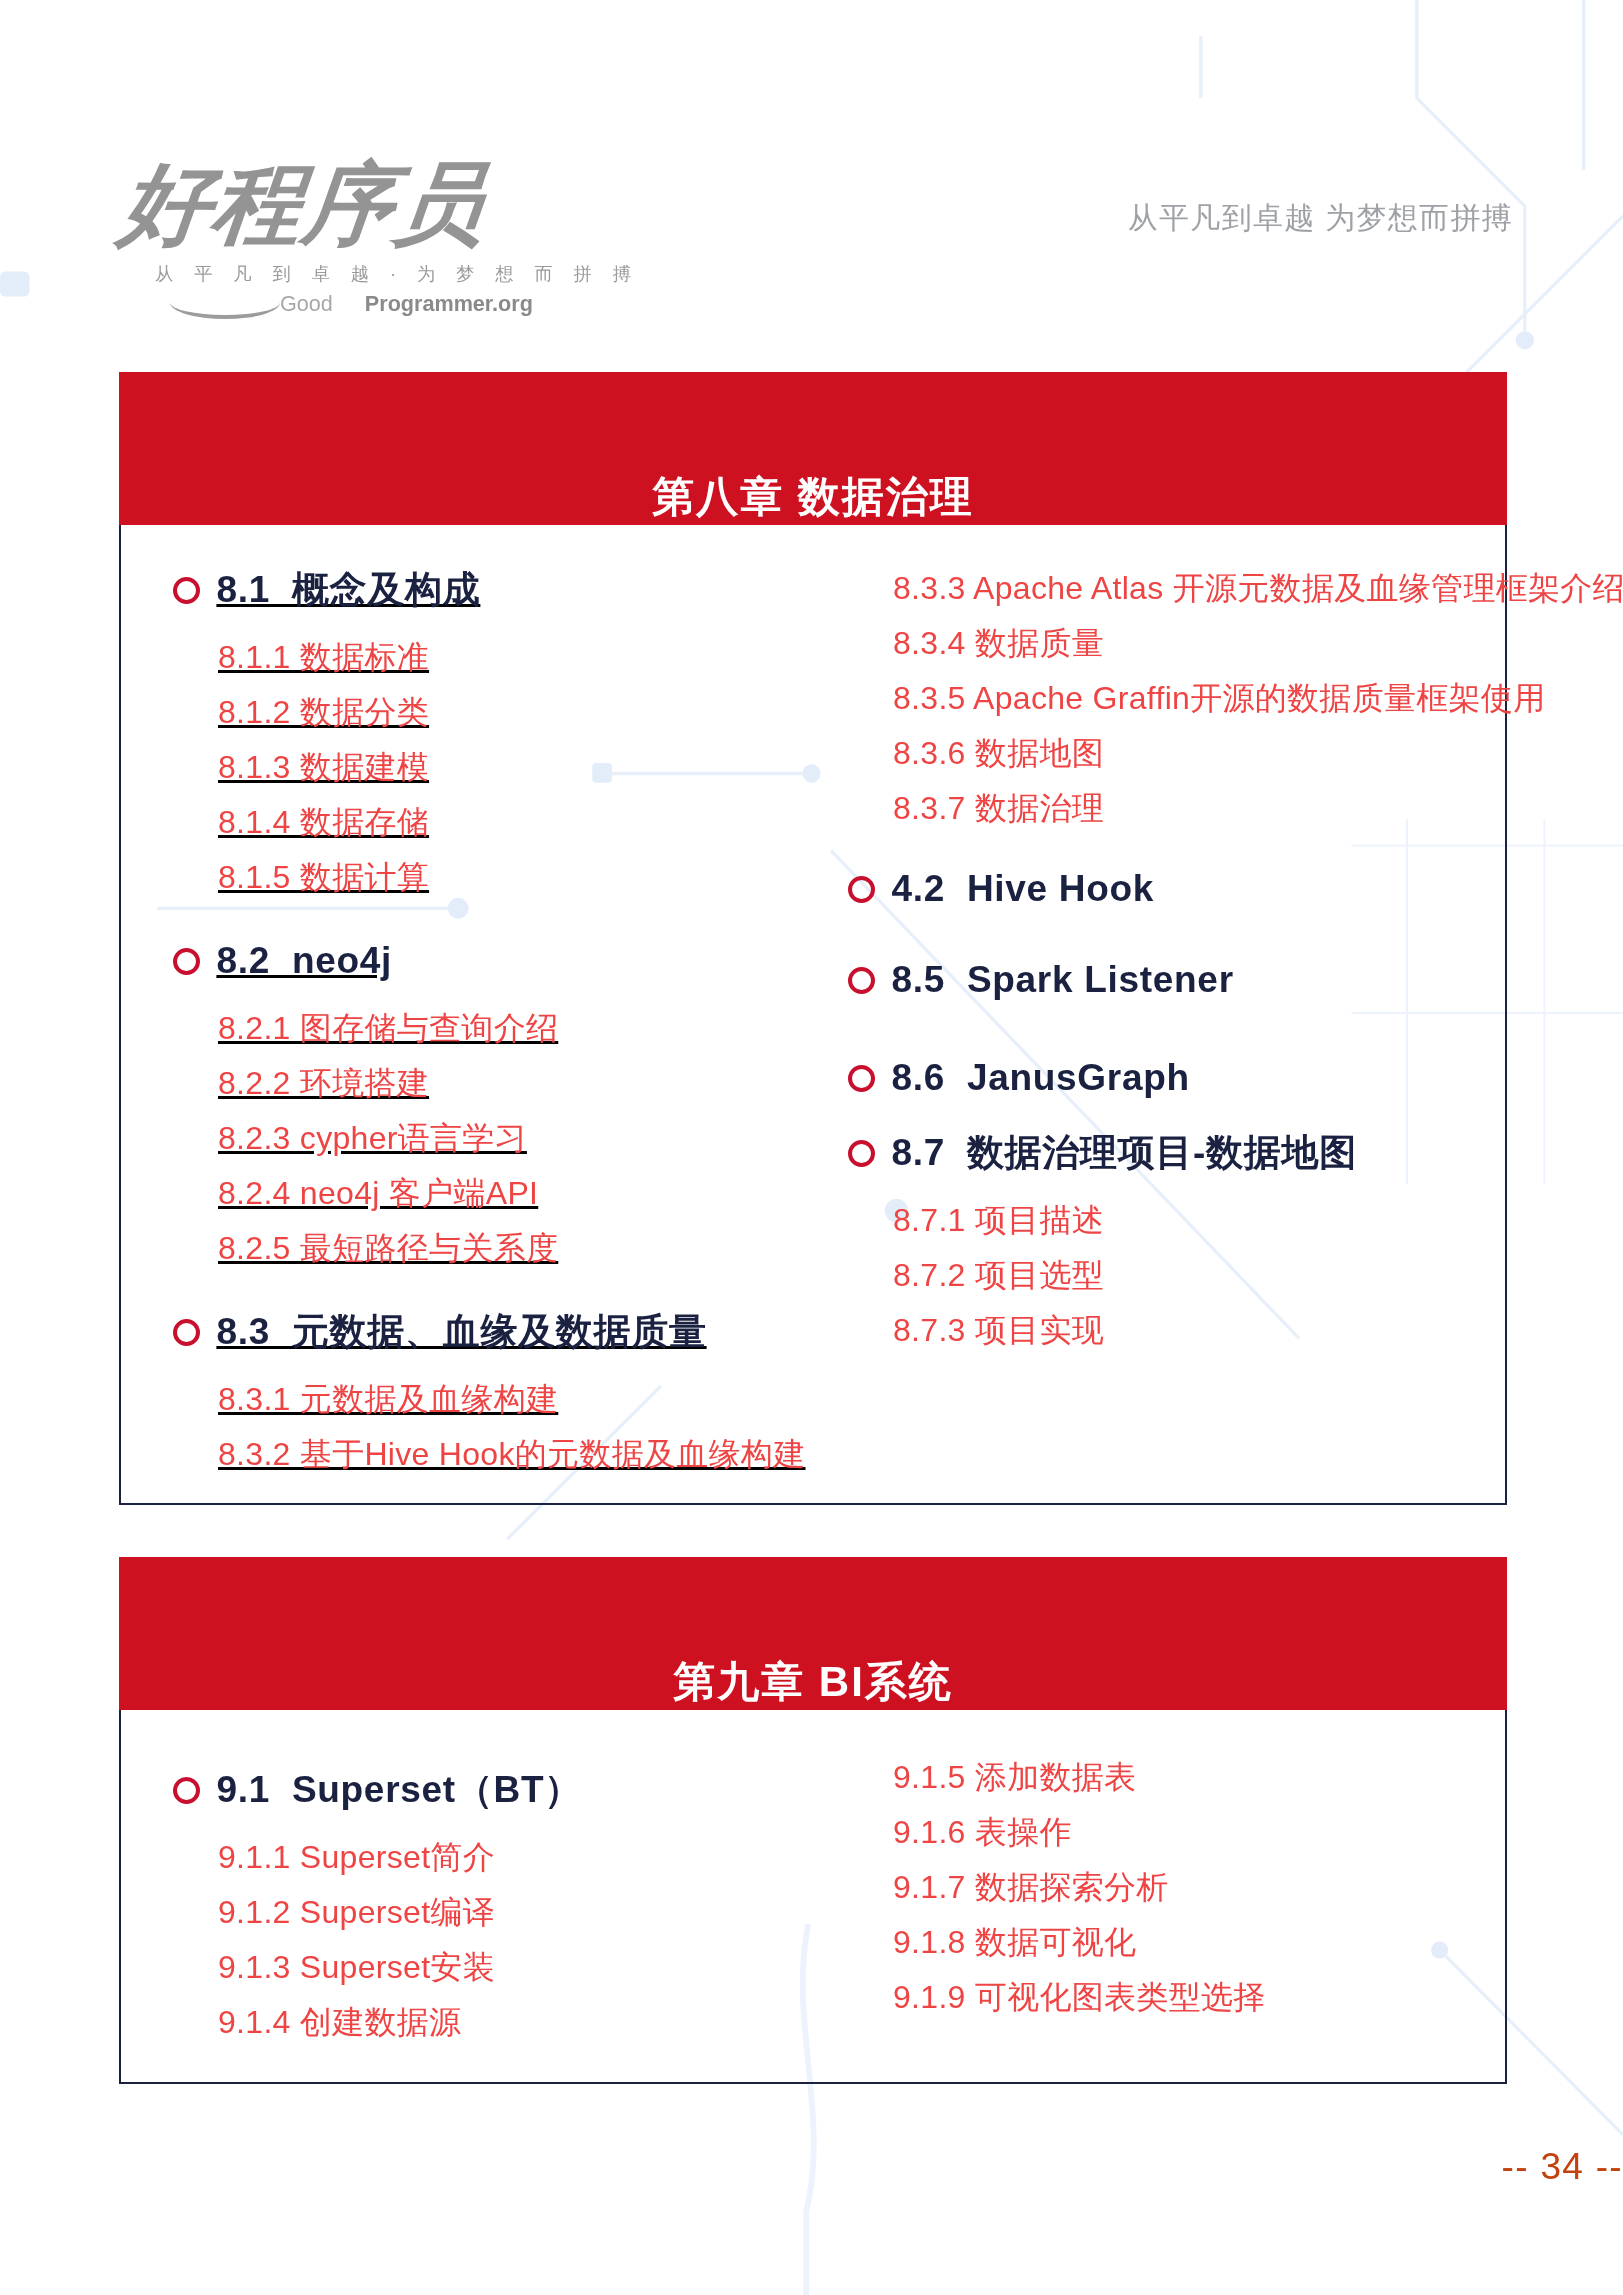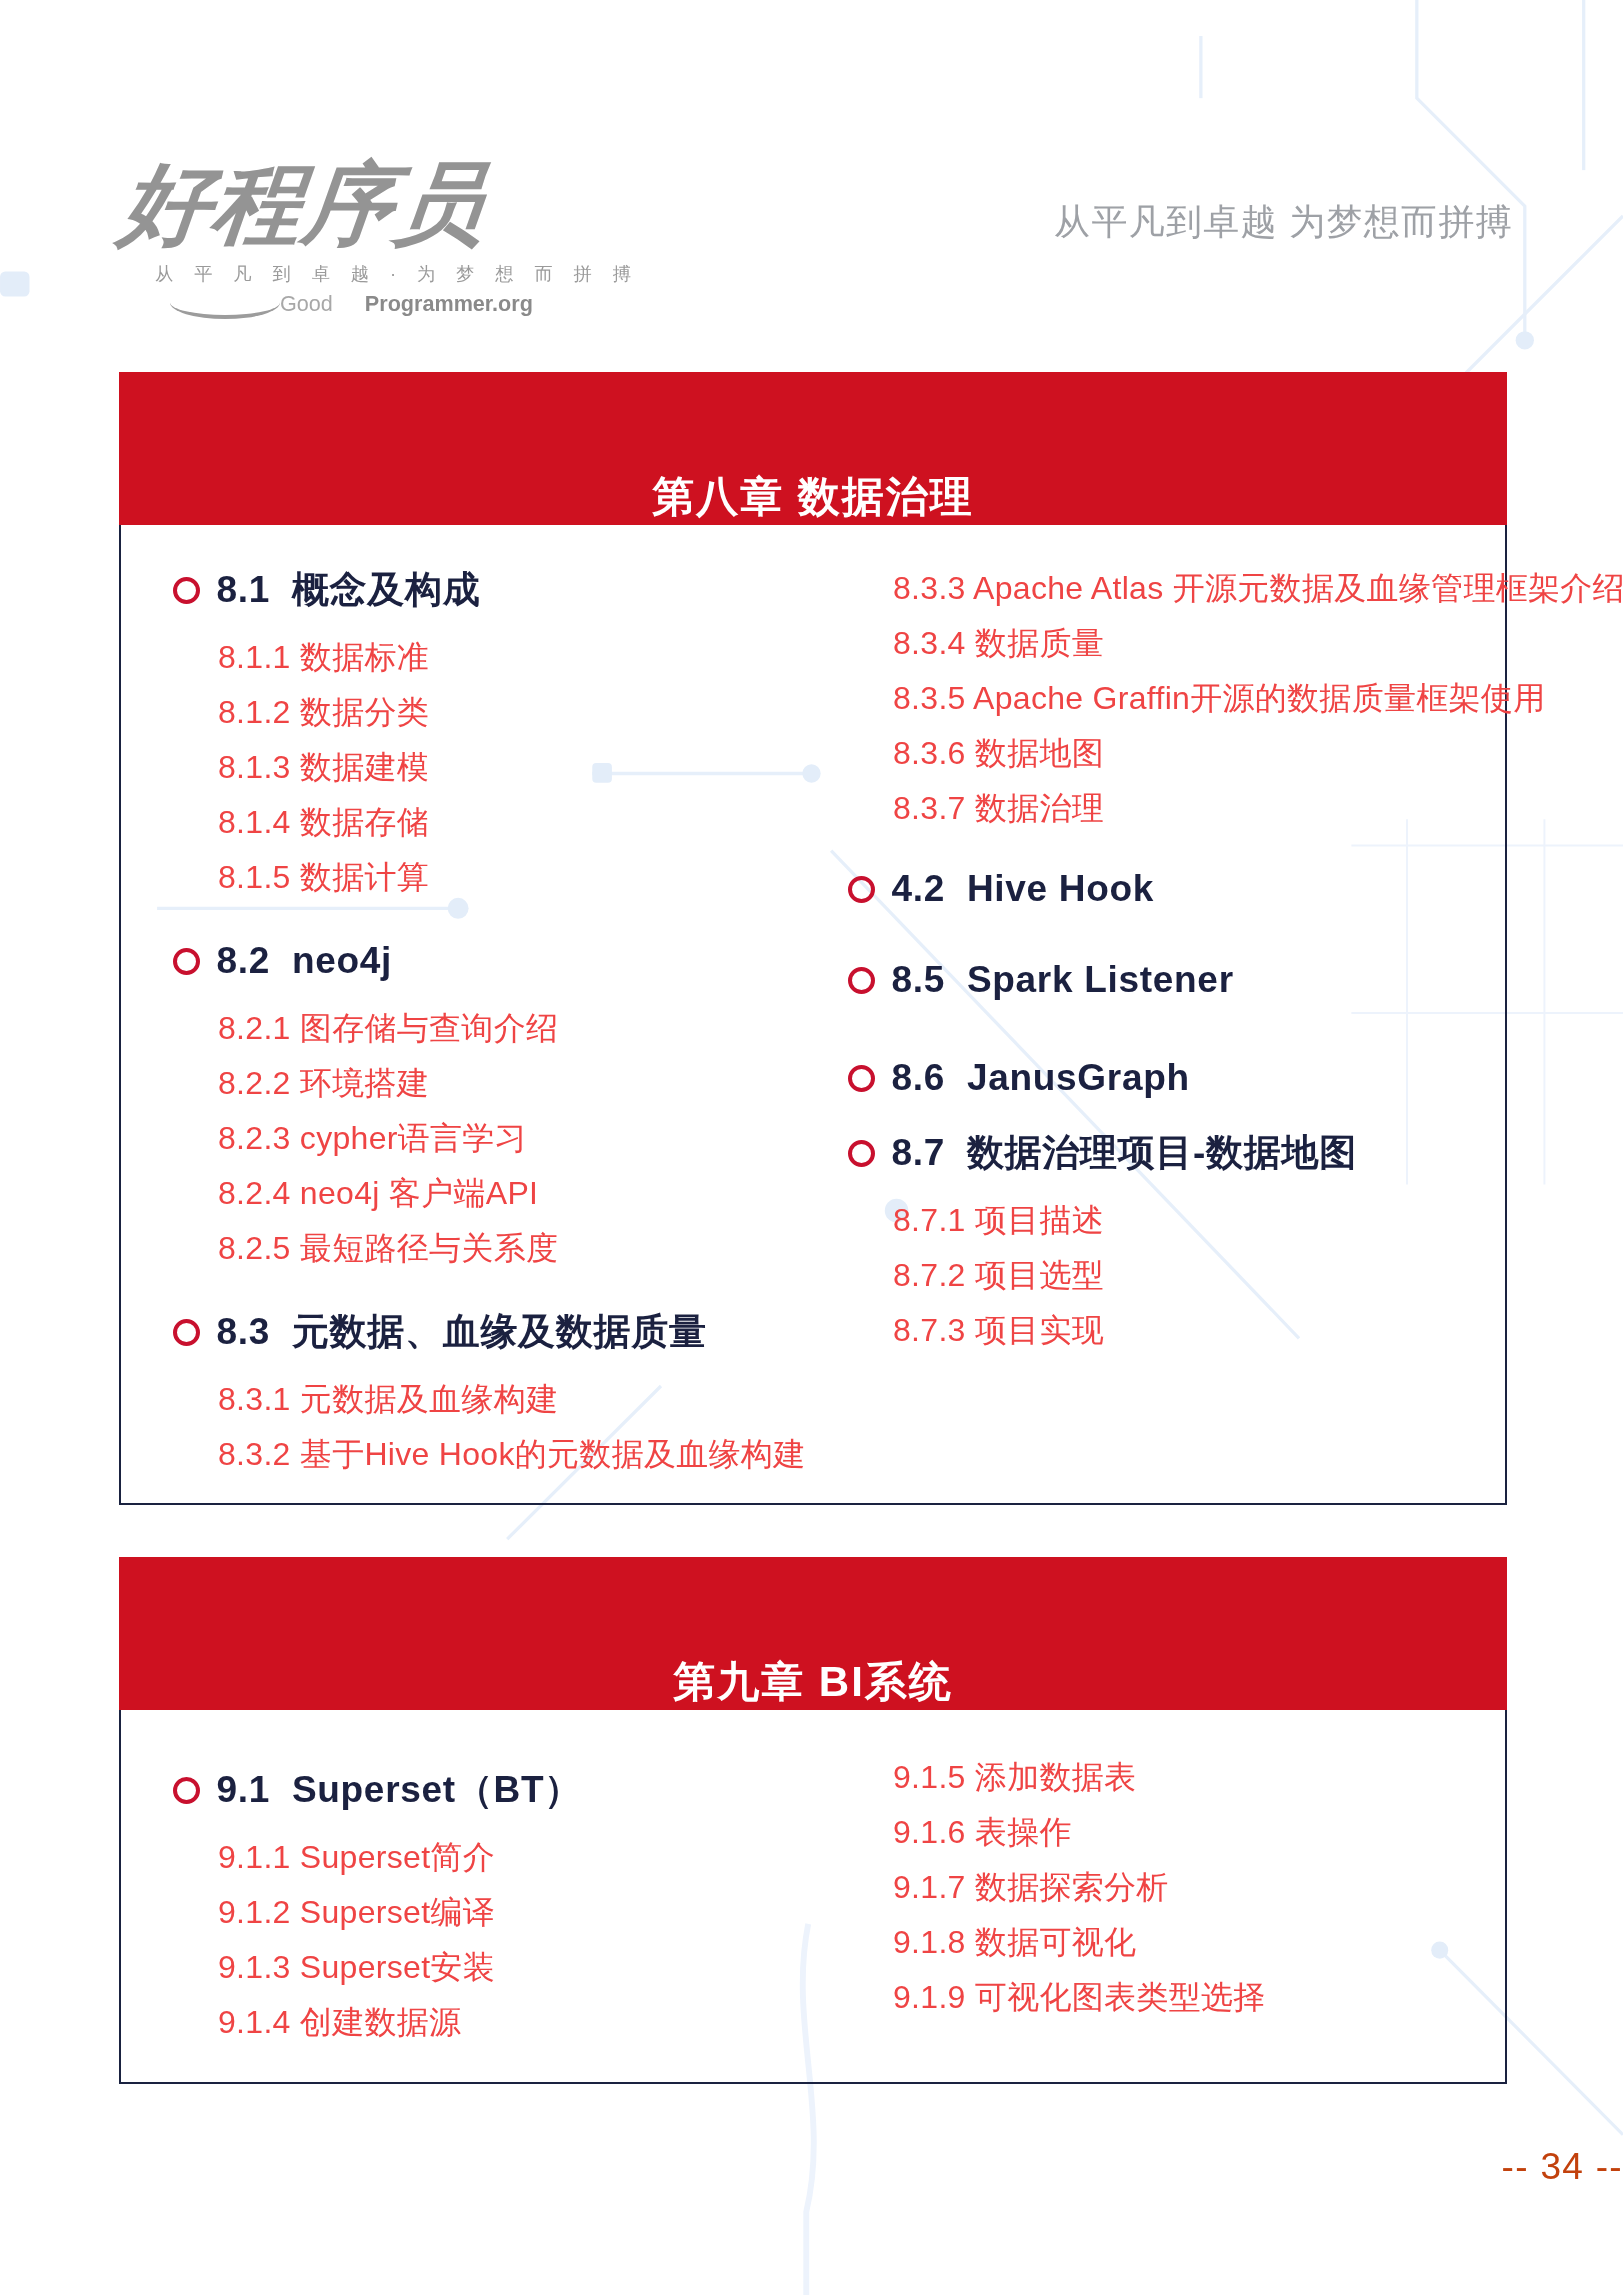--- a/index.html
+++ b/index.html
@@ -20,39 +20,39 @@
   }
   .logo-bottom{position:relative;margin-top:3.9px;height:37px;}
   .logo-arc{
     position:absolute;left:49px;top:-3.9px;width:110px;height:29px;
     border-bottom:4.6px solid #9C9C9C;border-radius:50%;
   }
   .logo-site{position:absolute;left:159px;top:1.3px;font-size:21.6px;color:#A8A8A8;white-space:nowrap;}
   .logo-site b{color:#8A8A8A;padding-left:32px;}
   .tagline{
     position:absolute;top:198px;right:110px;z-index:2;
-    font-size:36px;color:#9EA1A6;letter-spacing:1.3px;white-space:pre;
+    font-size:30px;color:#9EA1A6;letter-spacing:1.3px;white-space:pre;
   }
   
   .card{
     position:absolute;left:119px;width:1388px;box-sizing:border-box;
     border:2px solid #1A2240;background:transparent;z-index:1;
   }
   .card-8{top:372px;height:1133px;}
   .card-9{top:1557px;height:527px;}
   .card-header{
     height:153px;margin:-2px -2px 0 -2px;background:#CE1120;
     display:flex;align-items:flex-end;justify-content:center;
   }
   .card-title{font-size:42px;font-weight:bold;color:#ffffff;letter-spacing:2px;white-space:pre;}
   
   .col{position:absolute;z-index:2;}
   .col-left{left:52px;width:668px;}
   .col-right{left:727px;width:668px;}
-  .card-8 .col-left{top:193px;}
+  .card-8 .col-left{top:193px;text-decoration:underline;}
   .card-8 .col-right{top:187px;}
   .card-9 .col-left{top:196px;margin-top:12px;}
   .card-9 .col-right{top:191px;}
   .sec-heading{display:flex;align-items:center;height:46px;}
   .ring{
     flex:0 0 auto;width:19px;height:19px;border:4.6px solid #C8102E;
     border-radius:50%;margin-right:16.4px;
   }
   .sec-heading .txt{
     font-size:37px;font-weight:bold;color:#1B2140;white-space:pre;letter-spacing:0.7px;

